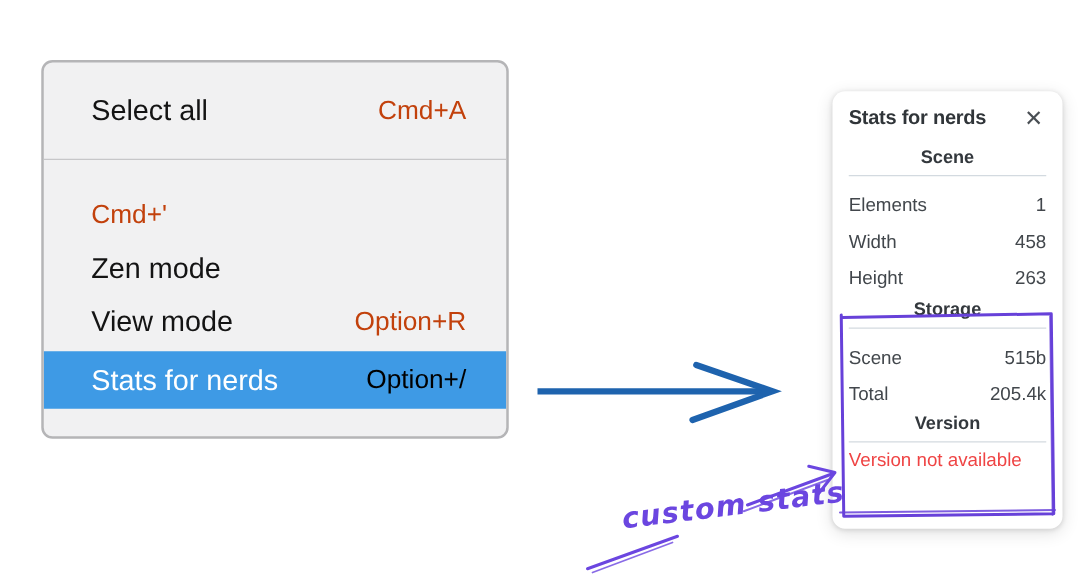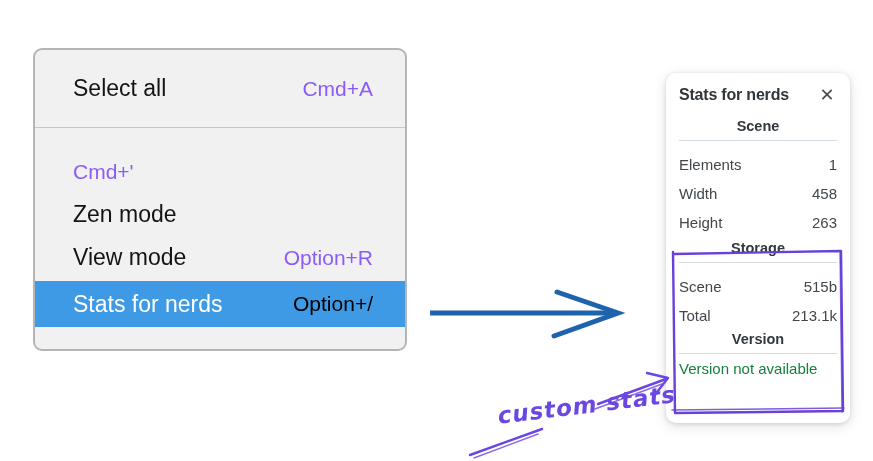--- a/index.html
+++ b/index.html
@@ -27,21 +27,21 @@
   .menu-item {
     display: flex;
     justify-content: space-between;
     align-items: center;
     padding: 0 32px 0 38px;
     font-size: 23px;
     color: #141414;
     cursor: default;
   }
   .menu-item .mi-shortcut {
-    color: #8b5cf6;
+    color: #c2410c;
     font-size: 21px;
   }
   .menu-item.first { height: 77px; }
   .menu-divider {
     height: 1px;
     background: #c7c7c9;
   }
   .menu-group { padding-top: 22px; }
   .menu-group .menu-item { height: 43px; }
   .menu-item.selected {
@@ -104,21 +104,21 @@
     display: flex;
     justify-content: space-between;
     align-items: flex-end;
     height: 29px;
     font-size: 15px;
     color: #42474c;
   }
   .sec-note {
     margin-top: 6px;
     font-size: 15px;
-    color: #15803d;
+    color: #ef4444;
     white-space: nowrap;
   }
   .sec-storage { margin-top: 9px; }
 
   
   .annotation-box { position: absolute; left: 668px; top: 247px; pointer-events: none; }
   .annotation-arrow { position: absolute; left: 430px; top: 370px; pointer-events: none; }
   .annotation-label {
     position: absolute;
     left: 497px; top: 392px;
@@ -191,21 +191,21 @@
 
     <div class="section sec-storage">
       <div class="sec-head" style="margin-top:6px">Storage</div>
       <hr class="sec-rule">
       <div class="stat-row">
         <span>Scene</span>
         <span>515b</span>
       </div>
       <div class="stat-row">
         <span>Total</span>
-        <span>213.1k</span>
+        <span>205.4k</span>
       </div>
     </div>
 
     <div class="section">
       <div class="sec-head" style="margin-top:7px">Version</div>
       <hr class="sec-rule">
       <div class="sec-note">Version not available</div>
     </div>
   </div>
 

